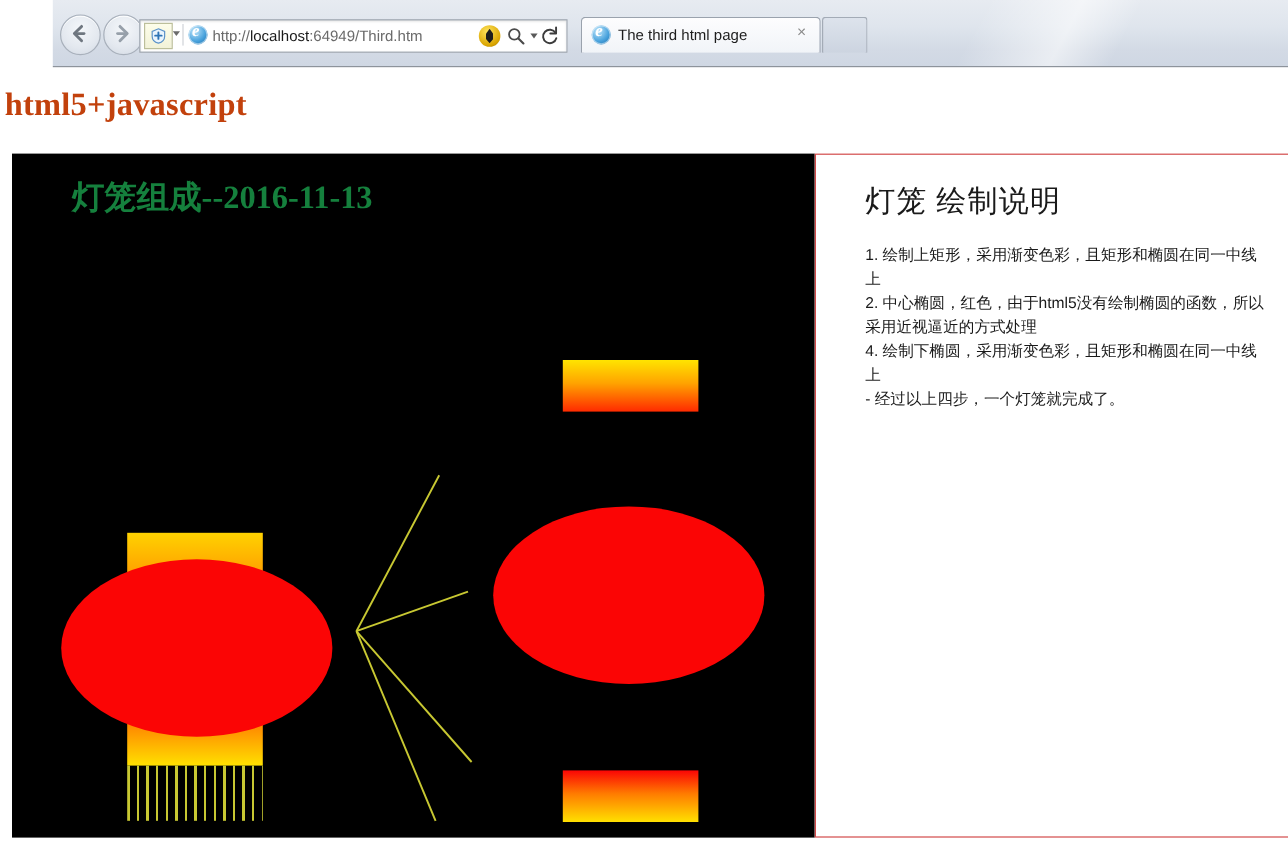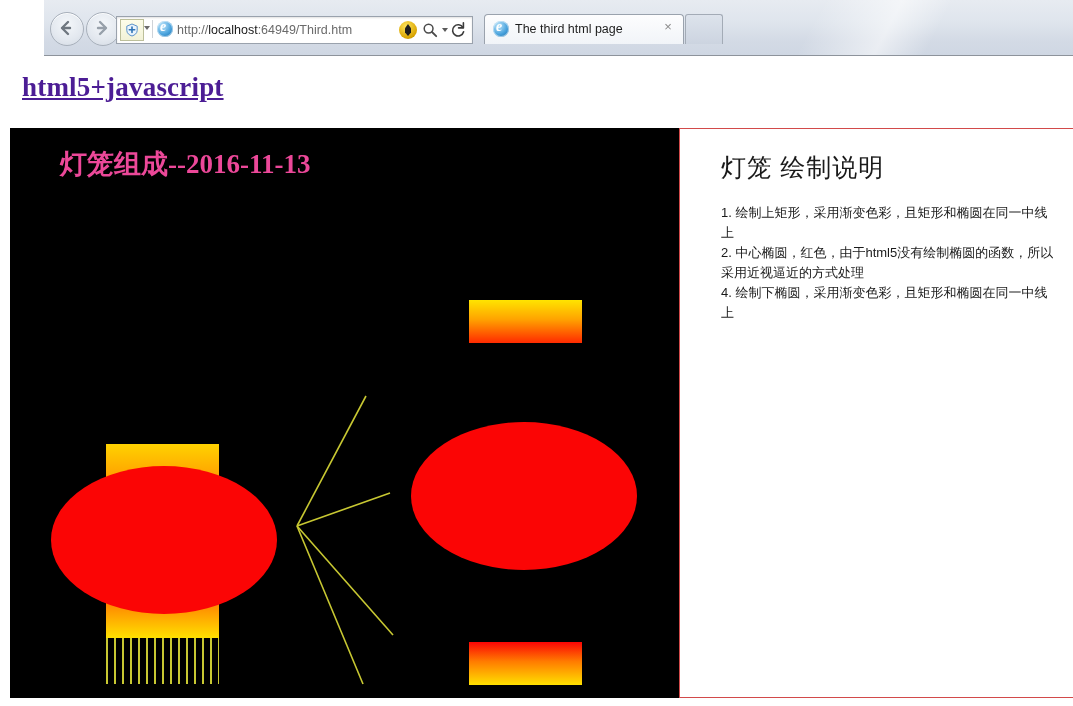--- a/index.html
+++ b/index.html
@@ -77,33 +77,33 @@
   #tab-title{position:absolute;left:30px;top:6px;font-size:12.5px;color:#1d1d1d;
     white-space:nowrap;line-height:17px;}
   #tab-close{position:absolute;right:8px;top:5px;width:14px;height:14px;
     color:#8a8a8a;font-size:13px;line-height:14px;text-align:center;}
   #new-tab-stub{position:absolute;left:641px;top:14px;width:38px;height:30px;box-sizing:border-box;
     background:linear-gradient(180deg,#dde3ec,#ccd4e0);border:1px solid #a3abb6;
     border-bottom:none;border-radius:3px 3px 0 0;}
 
   
   #page-heading{
-    position:absolute;left:22px;top:72px;
+    position:absolute;left:4px;top:72px;
     font-family:"Liberation Serif","DejaVu Serif",serif;
-    font-size:27px;font-weight:bold;color:#4c1d95;letter-spacing:.2px;text-decoration:underline;
+    font-size:27px;font-weight:bold;color:#c2410c;letter-spacing:.2px;
   }
 
   #canvas-area{
     position:absolute;left:10px;top:128px;width:669px;height:570px;
     background:#000000;overflow:hidden;
   }
   #canvas-title{
     position:absolute;left:50px;top:18px;
     font-family:"Liberation Serif","DejaVu Serif",serif;
-    font-size:27px;font-weight:bold;color:#ec4899;white-space:nowrap;
+    font-size:27px;font-weight:bold;color:#15803d;white-space:nowrap;
   }
 
   
   #lantern-top-rect{
     position:absolute;left:96px;top:316px;width:113px;height:70px;
     background:linear-gradient(180deg,#ffd200 0%,#ffa400 45%,#ff3000 100%);
   }
   #lantern-body-ellipse{
     position:absolute;left:41px;top:338px;width:226px;height:148px;
     border-radius:50%;background:#fb0505;
@@ -223,14 +223,15 @@
   <div id="demo-bottom-rect"></div>
 
 </div>
 
 <div id="info-panel">
   <div id="info-title">灯笼 绘制说明</div>
   <div id="info-steps">
       <p class="step">1. 绘制上矩形，采用渐变色彩，且矩形和椭圆在同一中线上</p>
       <p class="step">2. 中心椭圆，红色，由于html5没有绘制椭圆的函数，所以采用近视逼近的方式处理</p>
       <p class="step">4. 绘制下椭圆，采用渐变色彩，且矩形和椭圆在同一中线上</p>
+      <p class="step">- 经过以上四步，一个灯笼就完成了。</p>
     </div>
 </div>
 
 </body></html>

